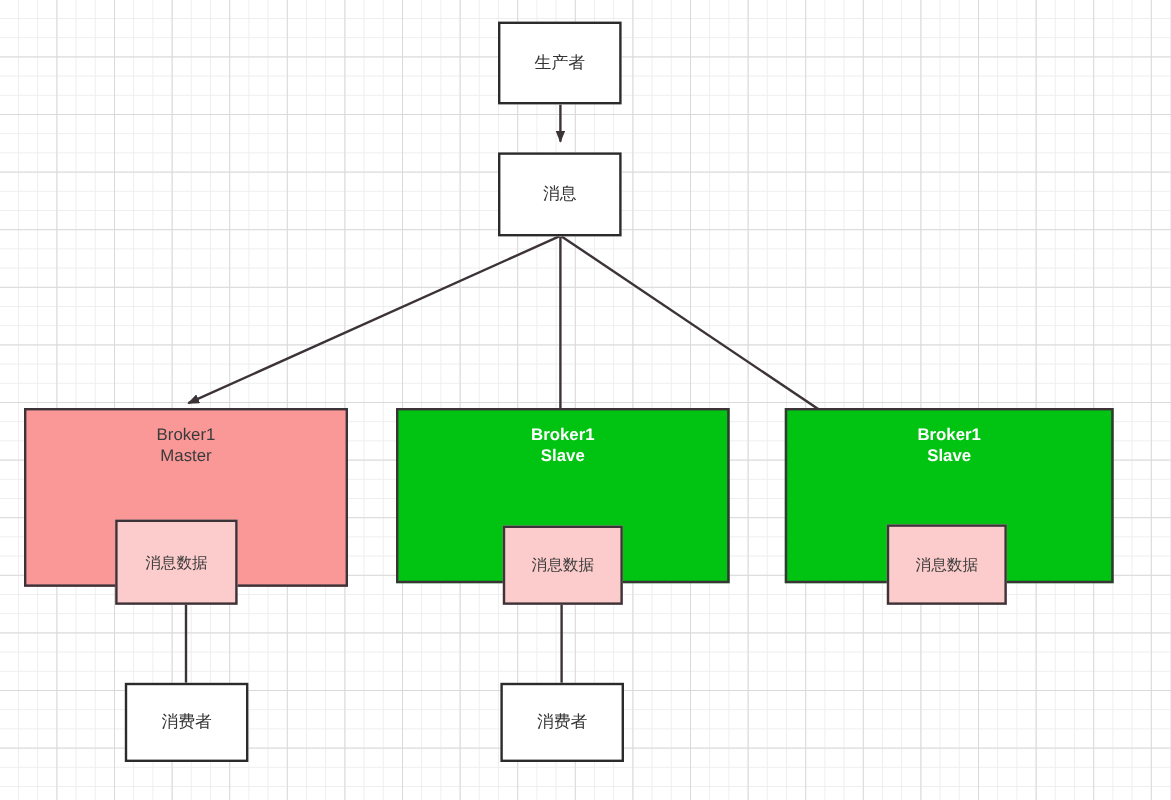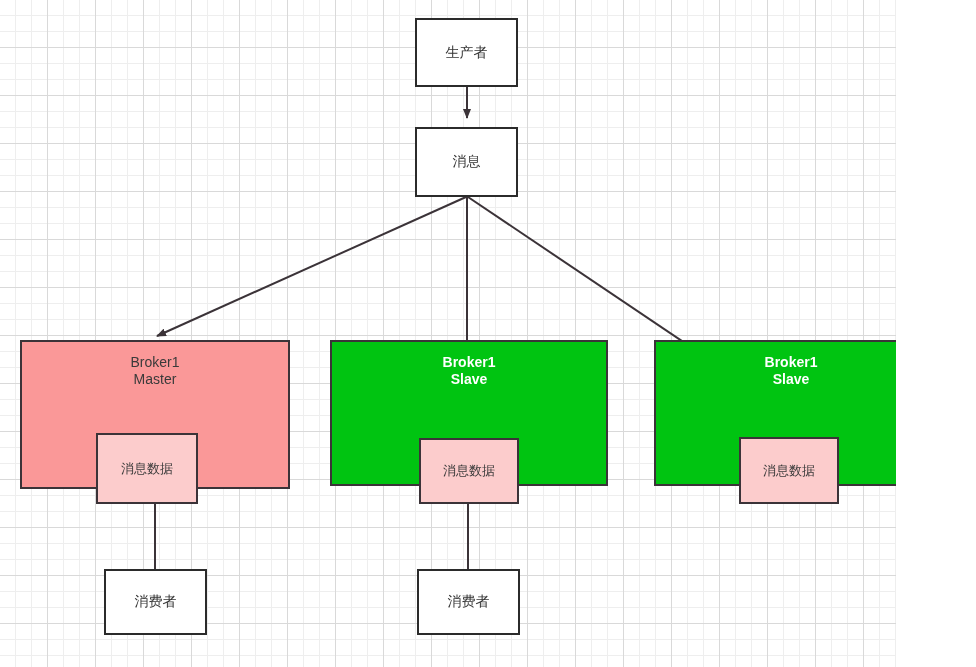--- a/index.html
+++ b/index.html
@@ -5,21 +5,21 @@
   html, body {
     margin: 0;
     padding: 0;
     background: #ffffff;
   }
   body {
     font-family: "Liberation Sans", "DejaVu Sans", sans-serif;
   }
   #canvas {
     position: relative;
-    width: 896px;
+    width: 976px;
     height: 667px;
     overflow: hidden;
     background-color: #ffffff;
     background-image:
       linear-gradient(to right, #d9d9d9 1px, transparent 1px),
       linear-gradient(to bottom, #d9d9d9 1px, transparent 1px),
       linear-gradient(to right, #eeeeee 1px, transparent 1px),
       linear-gradient(to bottom, #eeeeee 1px, transparent 1px);
     background-size:
       48px 48px,

